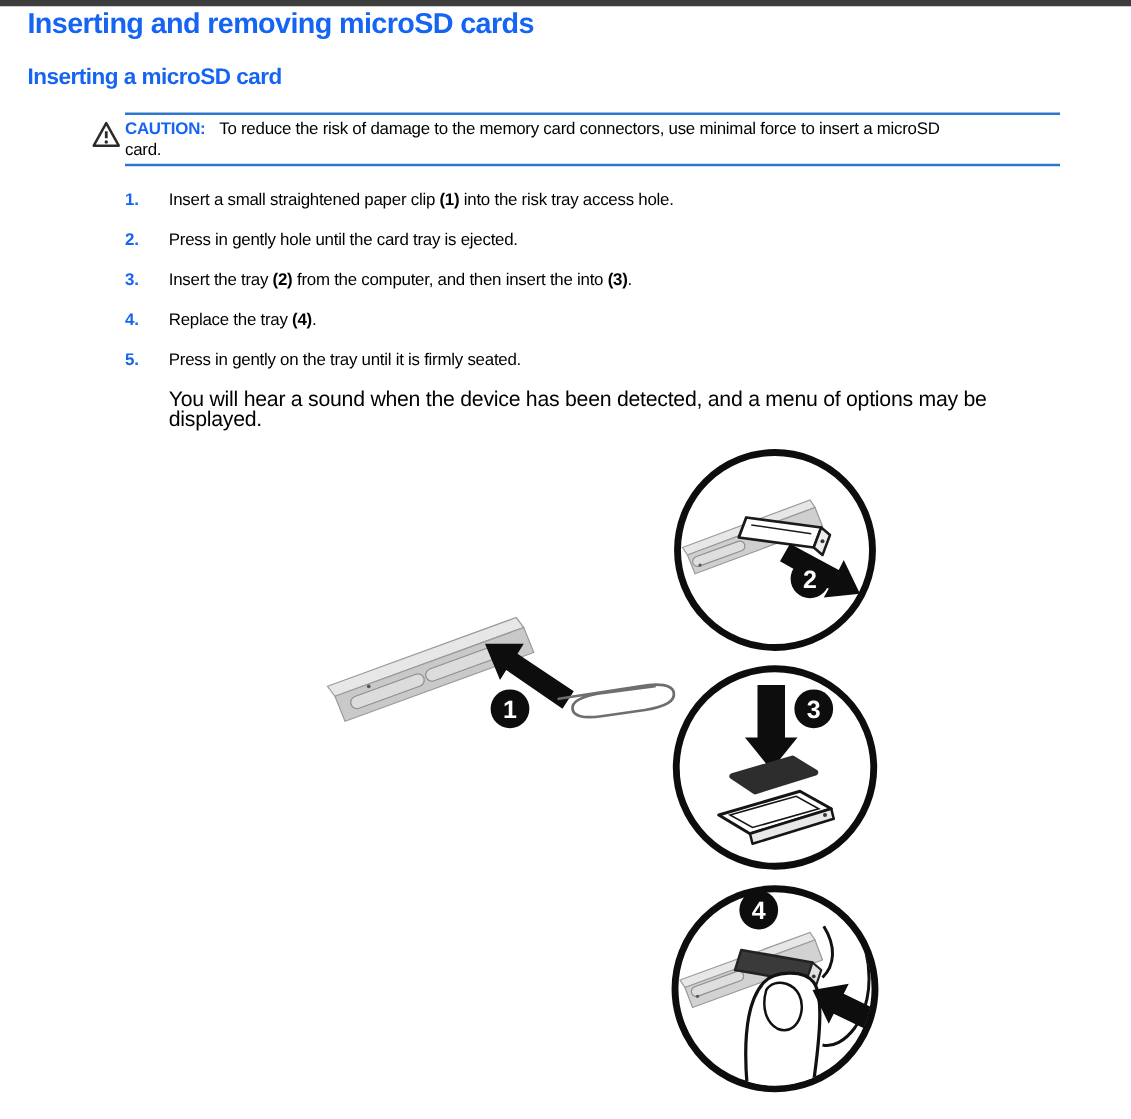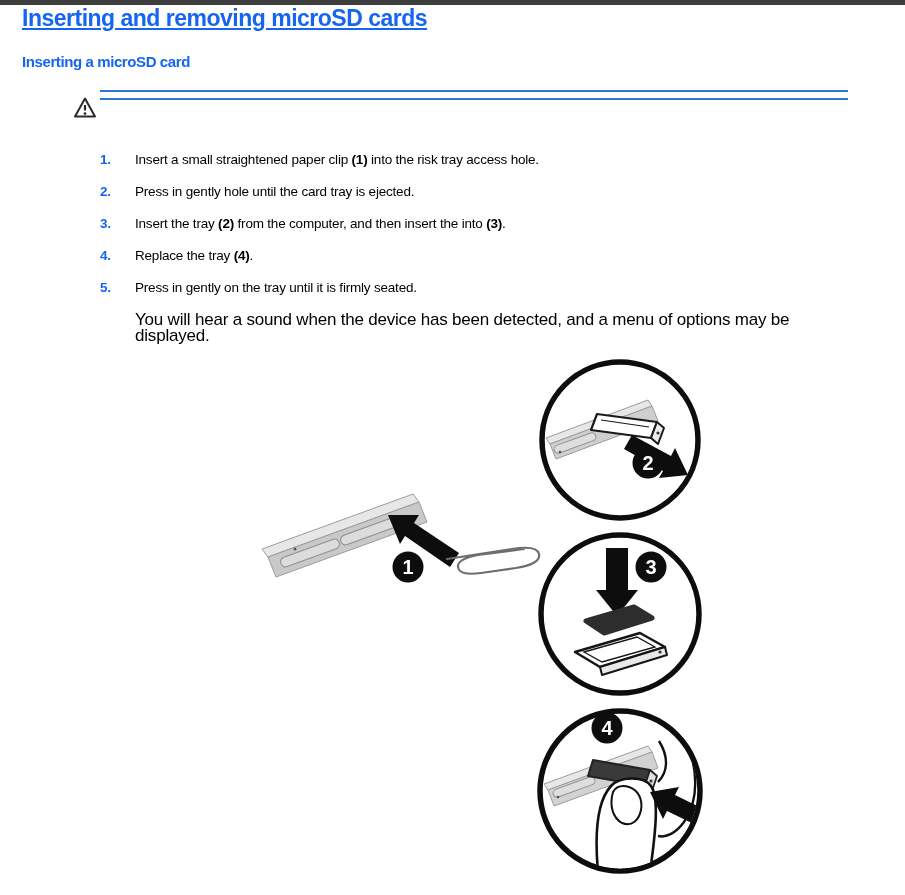--- a/index.html
+++ b/index.html
@@ -3,25 +3,25 @@
 <meta charset="utf-8">
 <style>
   html,body{margin:0;padding:0;background:#fff;}
   body{
     width:905px;height:895px;position:relative;overflow:hidden;
     font-family:"Liberation Sans",sans-serif;color:#000;
   }
   .topbar{position:absolute;left:0;top:0;width:905px;height:5px;background:#3d3d3d;}
   .h1{
     position:absolute;left:22px;top:5px;margin:0;
-    font-size:23px;line-height:26px;font-weight:700;color:#1665f2;letter-spacing:-0.5px;text-decoration:underline;
+    font-size:23px;line-height:26px;font-weight:700;color:#1665f2;letter-spacing:-0.5px;
   }
   .h2{
     position:absolute;left:22px;top:51px;margin:0;
-    font-size:15px;line-height:21px;font-weight:700;color:#1665f2;letter-spacing:-0.4px;
+    font-size:18px;line-height:21px;font-weight:700;color:#1665f2;letter-spacing:-0.4px;
   }
   .caution{
     position:absolute;left:100px;top:90px;width:748px;
     border-top:2px solid #2e77d0;border-bottom:2px solid #2e77d0;
     padding:3px 0 3px 0;font-size:13.5px;line-height:16.5px;letter-spacing:-0.2px;
   }
   .caution .ctext{max-width:672px;}
   .caution .clabel{color:#1665f2;font-weight:700;padding-right:11px;}
   .warn-icon{position:absolute;left:-27px;top:4px;}
   .step{position:absolute;left:100px;width:745px;display:flex;
@@ -43,20 +43,21 @@
 <h2 class="h2">Inserting a microSD card</h2>
 
 <div class="caution">
   <span class="warn-icon">
     <svg width="24" height="23" viewBox="0 0 24 23">
       <path d="M12 2.5 L22 20.5 L2 20.5 Z" fill="none" stroke="#2b2b2b" stroke-width="2" stroke-linejoin="round"></path>
       <line x1="12" y1="9" x2="12" y2="14.5" stroke="#2b2b2b" stroke-width="2.2"></line>
       <circle cx="12" cy="17.6" r="1.4" fill="#2b2b2b"></circle>
     </svg>
   </span>
+  <div class="ctext"><span class="clabel">CAUTION:</span><span>To reduce the risk of damage to the memory card connectors, use minimal force to insert a microSD card.</span></div>
 </div>
 
 <div class="step" style="top:152px">
   <span class="num">1.</span>
   <span class="txt"><span>Insert a small straightened paper clip </span><span class="b">(1)</span><span> into the risk tray access hole.</span></span>
 </div>
 <div class="step" style="top:184px">
   <span class="num">2.</span>
   <span class="txt"><span>Press in gently hole until the card tray is ejected.</span></span>
 </div>

